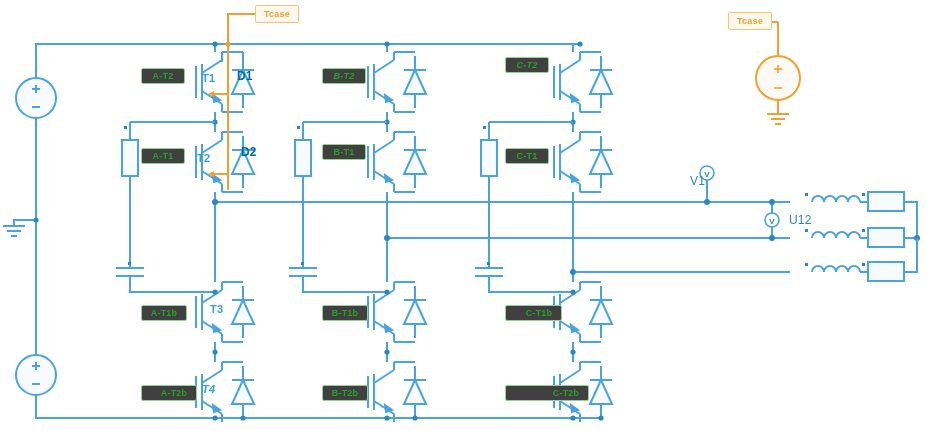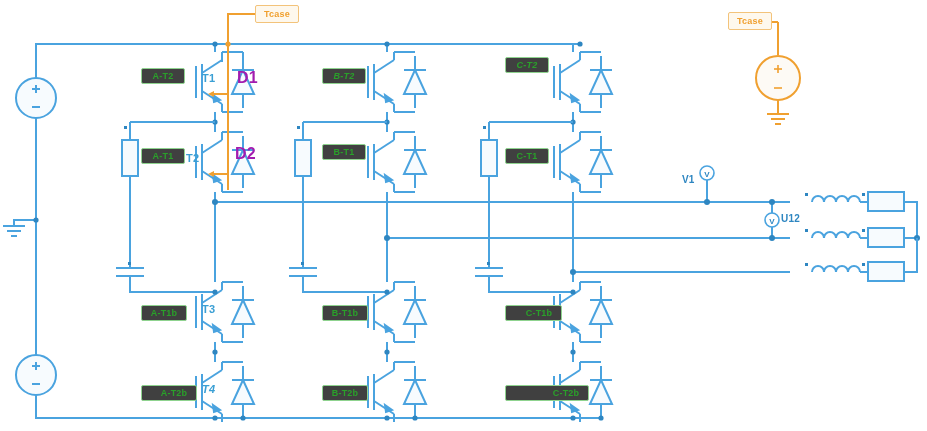--- a/index.html
+++ b/index.html
@@ -8,22 +8,22 @@
   #canvas{position:absolute;left:0;top:0;width:927px;height:431px;}
   .lbl{position:absolute;font-size:9px;font-weight:bold;letter-spacing:.2px;}
   .gate-lbl{color:#2aa02a;background:#404040;border:1px solid #8fd38f;
             border-radius:2px;padding:0 2px;line-height:14px;height:14px;
             display:flex;align-items:center;justify-content:center;}
   .tcase-lbl{color:#f0a030;background:#fef8ed;border:1px solid #f3c37a;
              border-radius:2px;line-height:16px;height:16px;
              display:flex;align-items:center;justify-content:center;
              font-size:9px;}
   .dev-lbl{color:#3a9fd4;font-size:11px;font-weight:bold;}
-  .probe-lbl{color:#2e86c1;font-size:10px;font-weight:bold;}
-  .big-lbl{color:#a21caf;font-size:16px;font-weight:bold;}
+  .probe-lbl{color:#2e86c1;font-size:12px;font-weight:normal;margin-left:8px;}
+  .big-lbl{color:#0369a1;font-size:12px;font-weight:bold;}
 </style>
 </head>
 <body>
 
 <svg id="canvas" viewBox="0 0 927 431">
   <defs>
     <style>
       .w   { stroke:#4aa3df; stroke-width:2; fill:none; }
       .wt  { stroke:#4aa3df; stroke-width:2.6; fill:none; }
       .th  { stroke:#f0a030; stroke-width:2; fill:none; }
@@ -307,21 +307,21 @@
 <div class="lbl gate-lbl" style="left:322px;top:144px;width:38px;">B-T1</div>
 <div class="lbl gate-lbl" style="left:322px;top:305px;width:40px;">B-T1b</div>
 <div class="lbl gate-lbl" style="left:322px;top:385px;width:40px;">B-T2b</div>
 
 <div class="lbl gate-lbl" style="left:505px;top:57px;width:38px;font-style:italic;">C-T2</div>
 <div class="lbl gate-lbl" style="left:505px;top:148px;width:38px;">C-T1</div>
 <div class="lbl gate-lbl" style="left:505px;top:305px;width:40px;padding-left:13px;">C-T1b</div>
 <div class="lbl gate-lbl" style="left:505px;top:385px;width:40px;padding-left:40px;">C-T2b</div>
 
 <div class="lbl dev-lbl" style="left:202px;top:72px;">T1</div>
-<div class="lbl dev-lbl" style="left:186px;top:152px;">T2</div>
-<div class="lbl dev-lbl" style="left:202px;top:303px;">T3</div>
+<div class="lbl dev-lbl" style="left:197px;top:152px;">T2</div>
+<div class="lbl dev-lbl" style="left:202px;top:303px;padding-left:8px;">T3</div>
 <div class="lbl dev-lbl" style="left:202px;top:383px;font-style:italic;">T4</div>
 
 <div class="lbl big-lbl" style="left:237px;top:69px;">D1</div>
-<div class="lbl big-lbl" style="left:235px;top:145px;">D2</div>
+<div class="lbl big-lbl" style="left:241px;top:145px;">D2</div>
 
 <div class="lbl probe-lbl" style="left:682px;top:174px;">V1</div>
 <div class="lbl probe-lbl" style="left:781px;top:213px;">U12</div>
 
 </body></html>

